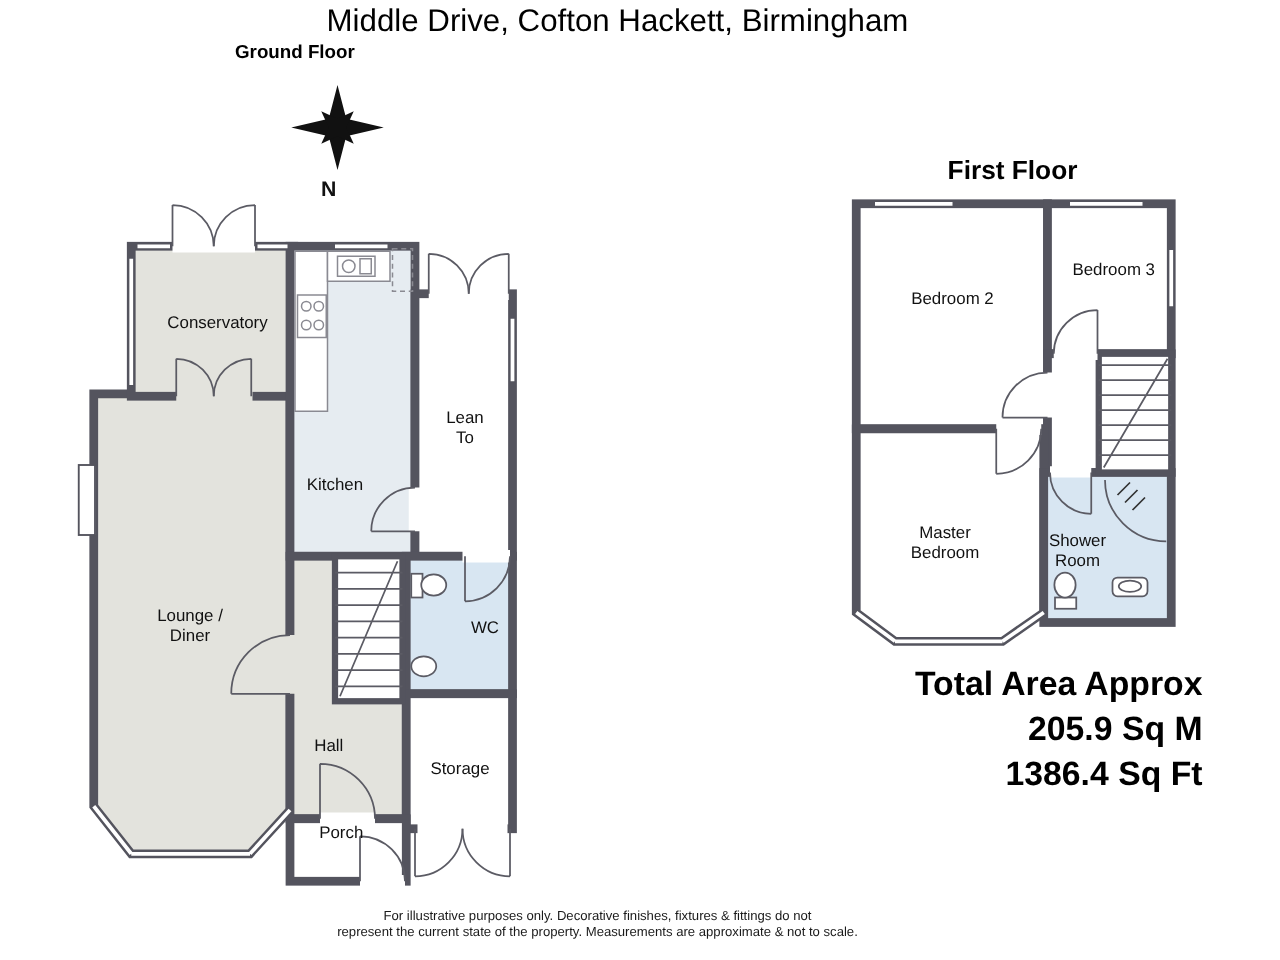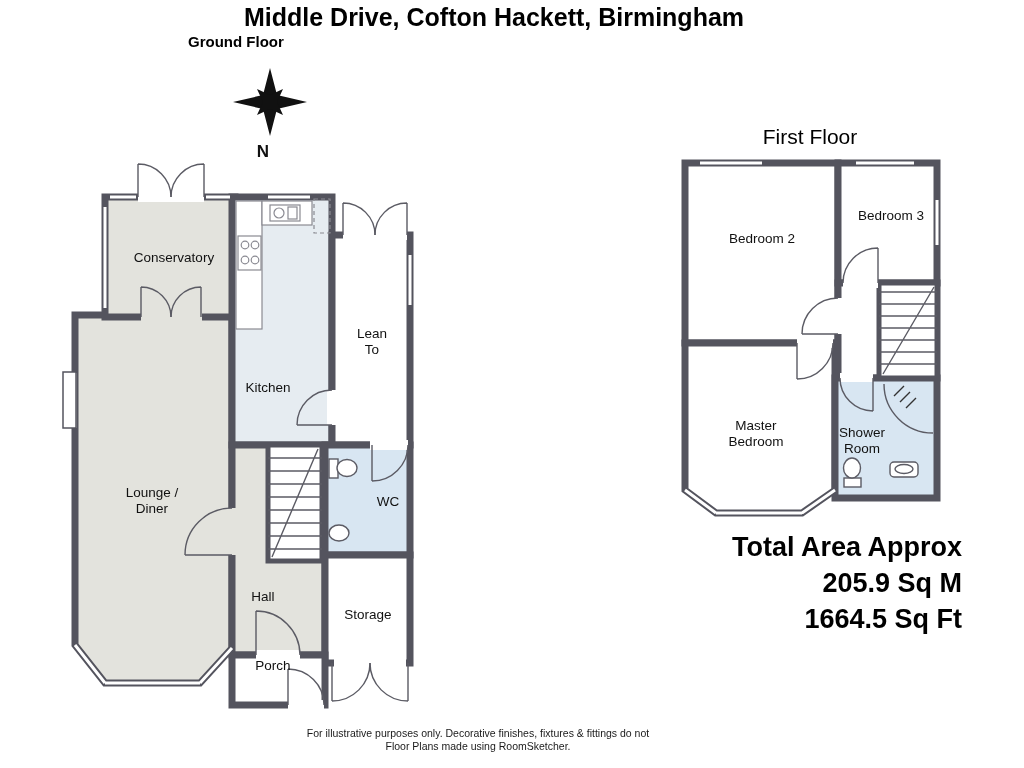--- a/index.html
+++ b/index.html
@@ -1,21 +1,21 @@
 <!DOCTYPE html>
 <html><head>
 <meta charset="utf-8">
 <style>
   html,body{margin:0;padding:0;background:#ffffff;}
   #canvas{position:relative;width:1024px;height:768px;background:#fff;overflow:hidden;
           font-family:"Liberation Sans",sans-serif;color:#000;}
   .abs{position:absolute;}
-  #page-title{top:3px;left:0;width:988px;text-align:center;font-size:25px;font-weight:bold;}
+  #page-title{top:3px;left:0;width:988px;text-align:center;font-size:25px;font-weight:normal;}
   #gf-label{top:33px;left:188px;font-size:15px;font-weight:bold;}
-  #ff-label{top:125px;left:700px;width:220px;text-align:center;font-size:21px;font-weight:normal;}
+  #ff-label{top:125px;left:700px;width:220px;text-align:center;font-size:21px;font-weight:bold;}
   #summary{top:529px;left:650px;width:312px;text-align:right;font-size:27px;font-weight:bold;line-height:36px;}
   #disclaimer{top:727px;left:0;width:956px;text-align:center;font-size:10.5px;line-height:12.5px;color:#1a1a1a;}
   svg{position:absolute;top:0;left:0;}
   .lbl{font-family:"Liberation Sans",sans-serif;font-size:13.5px;fill:#111;text-anchor:middle;}
 </style>
 </head>
 <body>
 
 <div id="canvas">
 
@@ -160,21 +160,21 @@
     </g>
   </svg>
 
   <div id="page-title" class="abs">Middle Drive, Cofton Hackett, Birmingham</div>
   <div id="gf-label" class="abs">Ground Floor</div>
   <div id="ff-label" class="abs">First Floor</div>
 
   <div id="summary" class="abs">
     <div>Total Area Approx</div>
     <div>205.9 Sq M</div>
-    <div>1664.5 Sq Ft</div>
+    <div>1386.4 Sq Ft</div>
   </div>
 
   <div id="disclaimer" class="abs">
     <div>For illustrative purposes only. Decorative finishes, fixtures &amp; fittings do not</div>
-    <div>Floor Plans made using RoomSketcher.</div>
+    <div>represent the current state of the property. Measurements are approximate &amp; not to scale.</div>
   </div>
 
 </div>
 
 </body></html>

